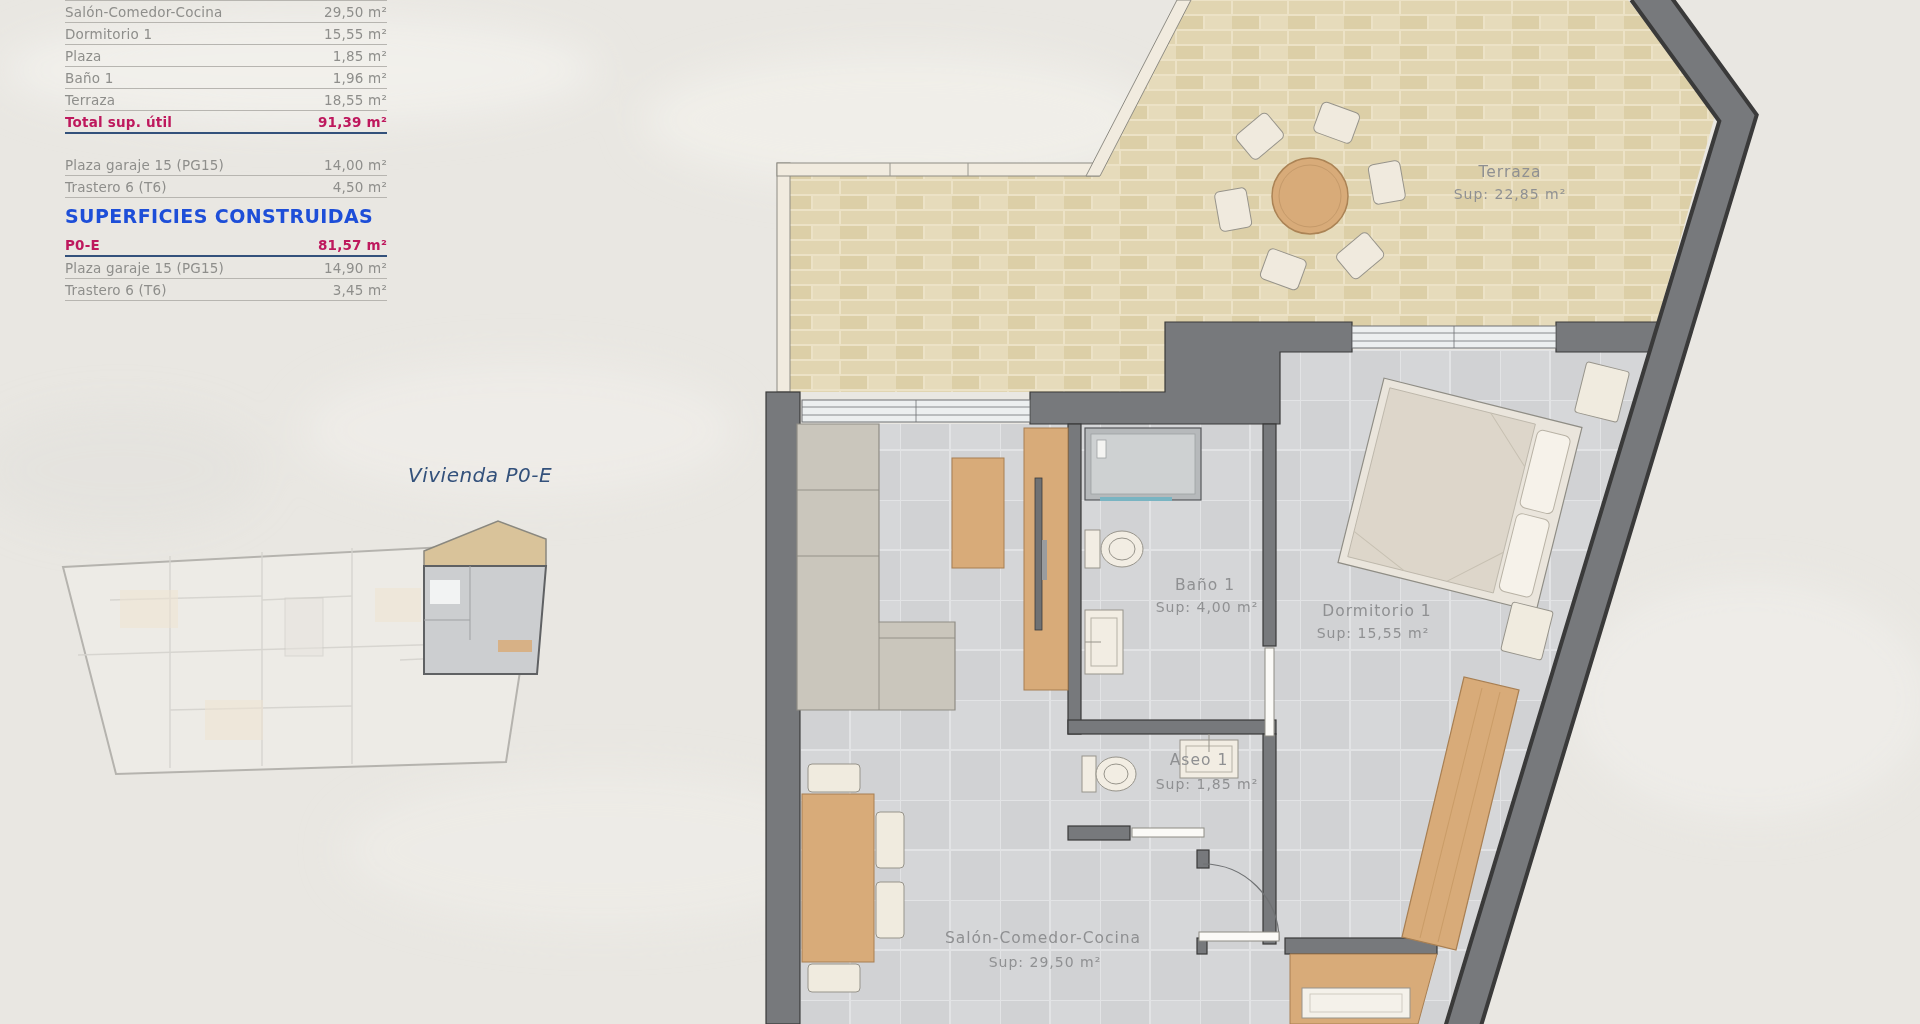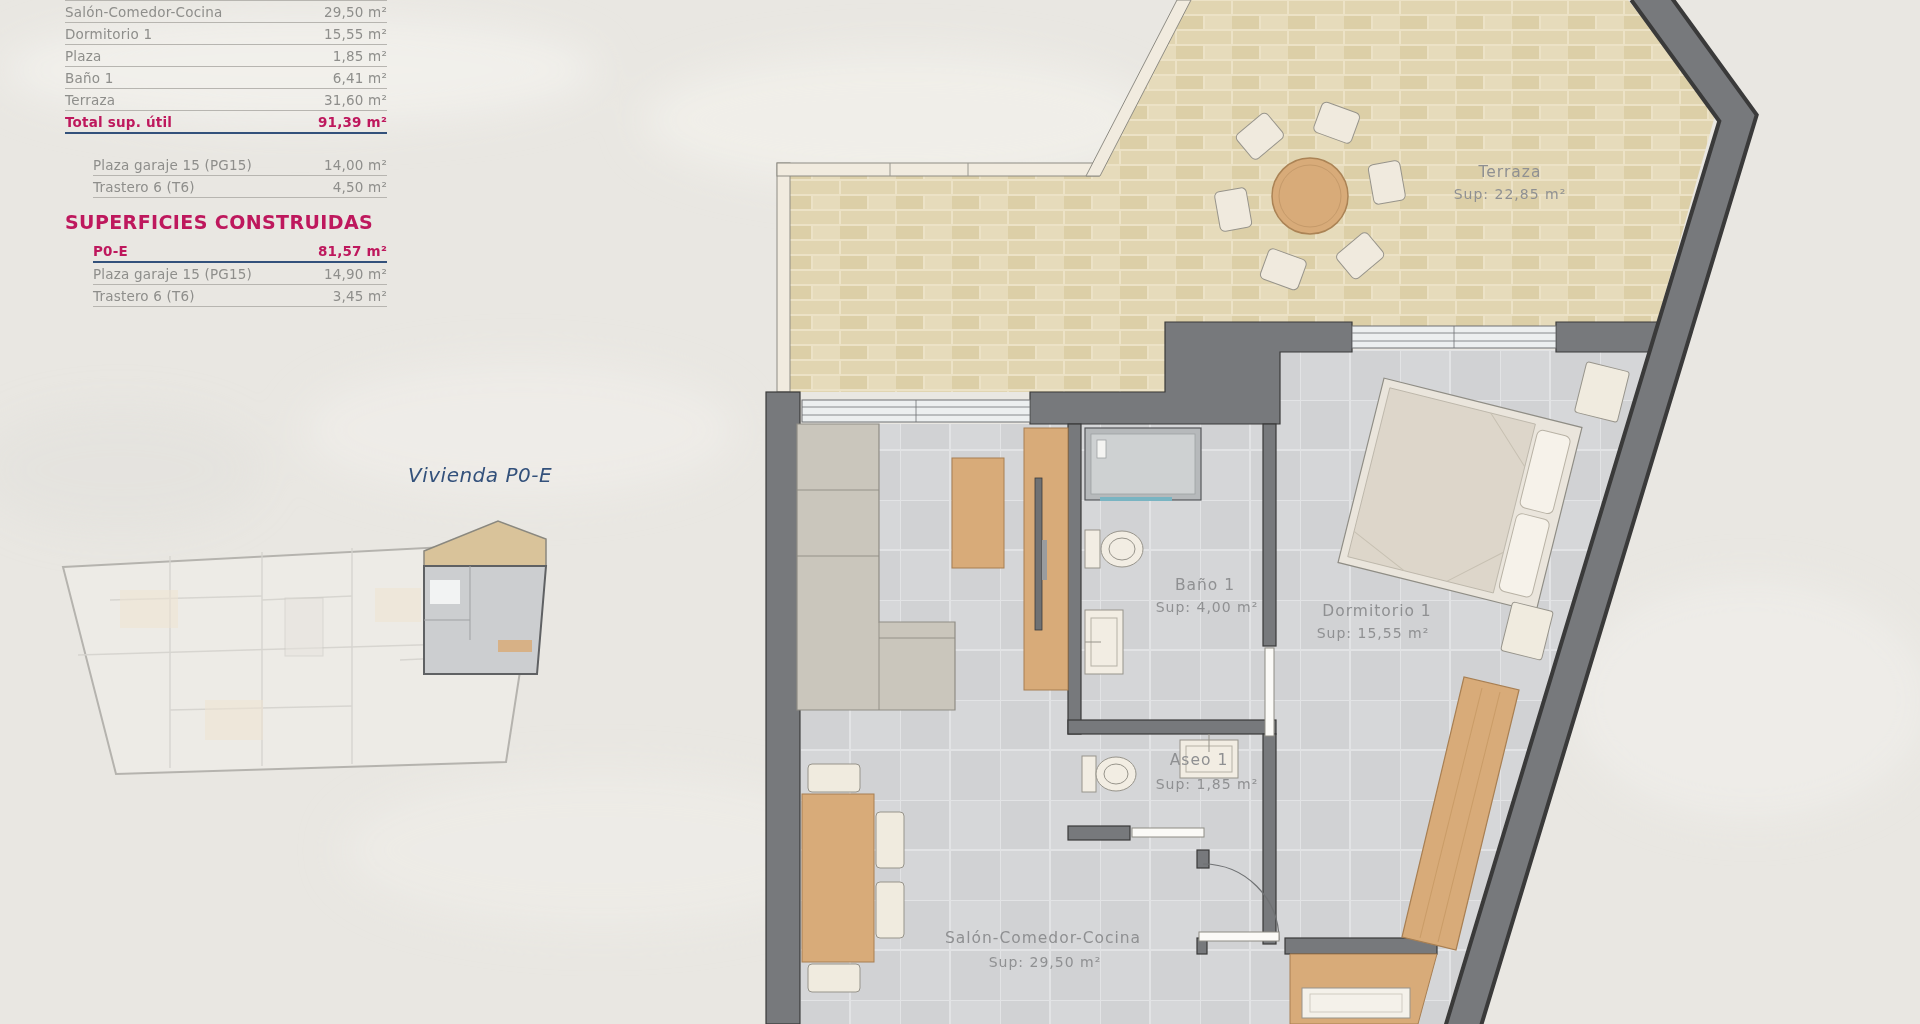--- a/index.html
+++ b/index.html
@@ -7,31 +7,31 @@
     width:1920px;height:1024px;overflow:hidden;position:relative;
     background:#e9e7e2;
     font-family:"DejaVu Sans",sans-serif;
   }
   
   .panel{
     position:absolute;left:65px;top:0;width:322px;
     color:#8e8e8b;font-size:13.5px;letter-spacing:.2px;
   }
   .tbl{border-top:1px solid #b7b5b0;}
-  .tbl.no-top{border-top:none;margin-left:28px;}
+  .tbl.no-top{border-top:none;}
   .trow{
     display:flex;justify-content:space-between;align-items:center;
     height:21px;border-bottom:1px solid #b7b5b0;
   }
   .trow .lbl{white-space:nowrap;}
   .trow .val{text-align:right;white-space:nowrap;}
   .trow.navy{color:#be185d;font-weight:bold;border-bottom:2px solid #33517b;}
   .extras{margin-top:20px;}
   .heading{
-    margin:13px 0 7px 0;color:#be185d;font-size:19px;font-weight:bold;
+    margin:7px 0 7px 0;color:#1d4ed8;font-size:19px;font-weight:bold;
     letter-spacing:.4px;
   }
   .unit-label{
     position:absolute;left:408px;top:463px;
     color:#33517b;font-size:20px;letter-spacing:.5px;font-style:italic;
   }
   
   .plan-svg{position:absolute;left:0;top:0;}
   .plan-label{fill:#8f9092;letter-spacing:1px;}
   .plan-name{font-size:15.5px;}
@@ -264,25 +264,25 @@
     <div class="trow">
       <span class="lbl">Dormitorio 1</span>
       <span class="val">15,55 m²</span>
     </div>
     <div class="trow">
       <span class="lbl">Plaza</span>
       <span class="val">1,85 m²</span>
     </div>
     <div class="trow">
       <span class="lbl">Baño 1</span>
-      <span class="val">6,41 m²</span>
+      <span class="val">1,96 m²</span>
     </div>
     <div class="trow">
       <span class="lbl">Terraza</span>
-      <span class="val">31,60 m²</span>
+      <span class="val">18,55 m²</span>
     </div>
     <div class="trow navy">
       <span class="lbl">Total sup. útil</span>
       <span class="val">91,39 m²</span>
     </div>
   </div>
 
   <div class="tbl no-top extras">
     <div class="trow">
       <span class="lbl">Plaza garaje 15 (PG15)</span>

